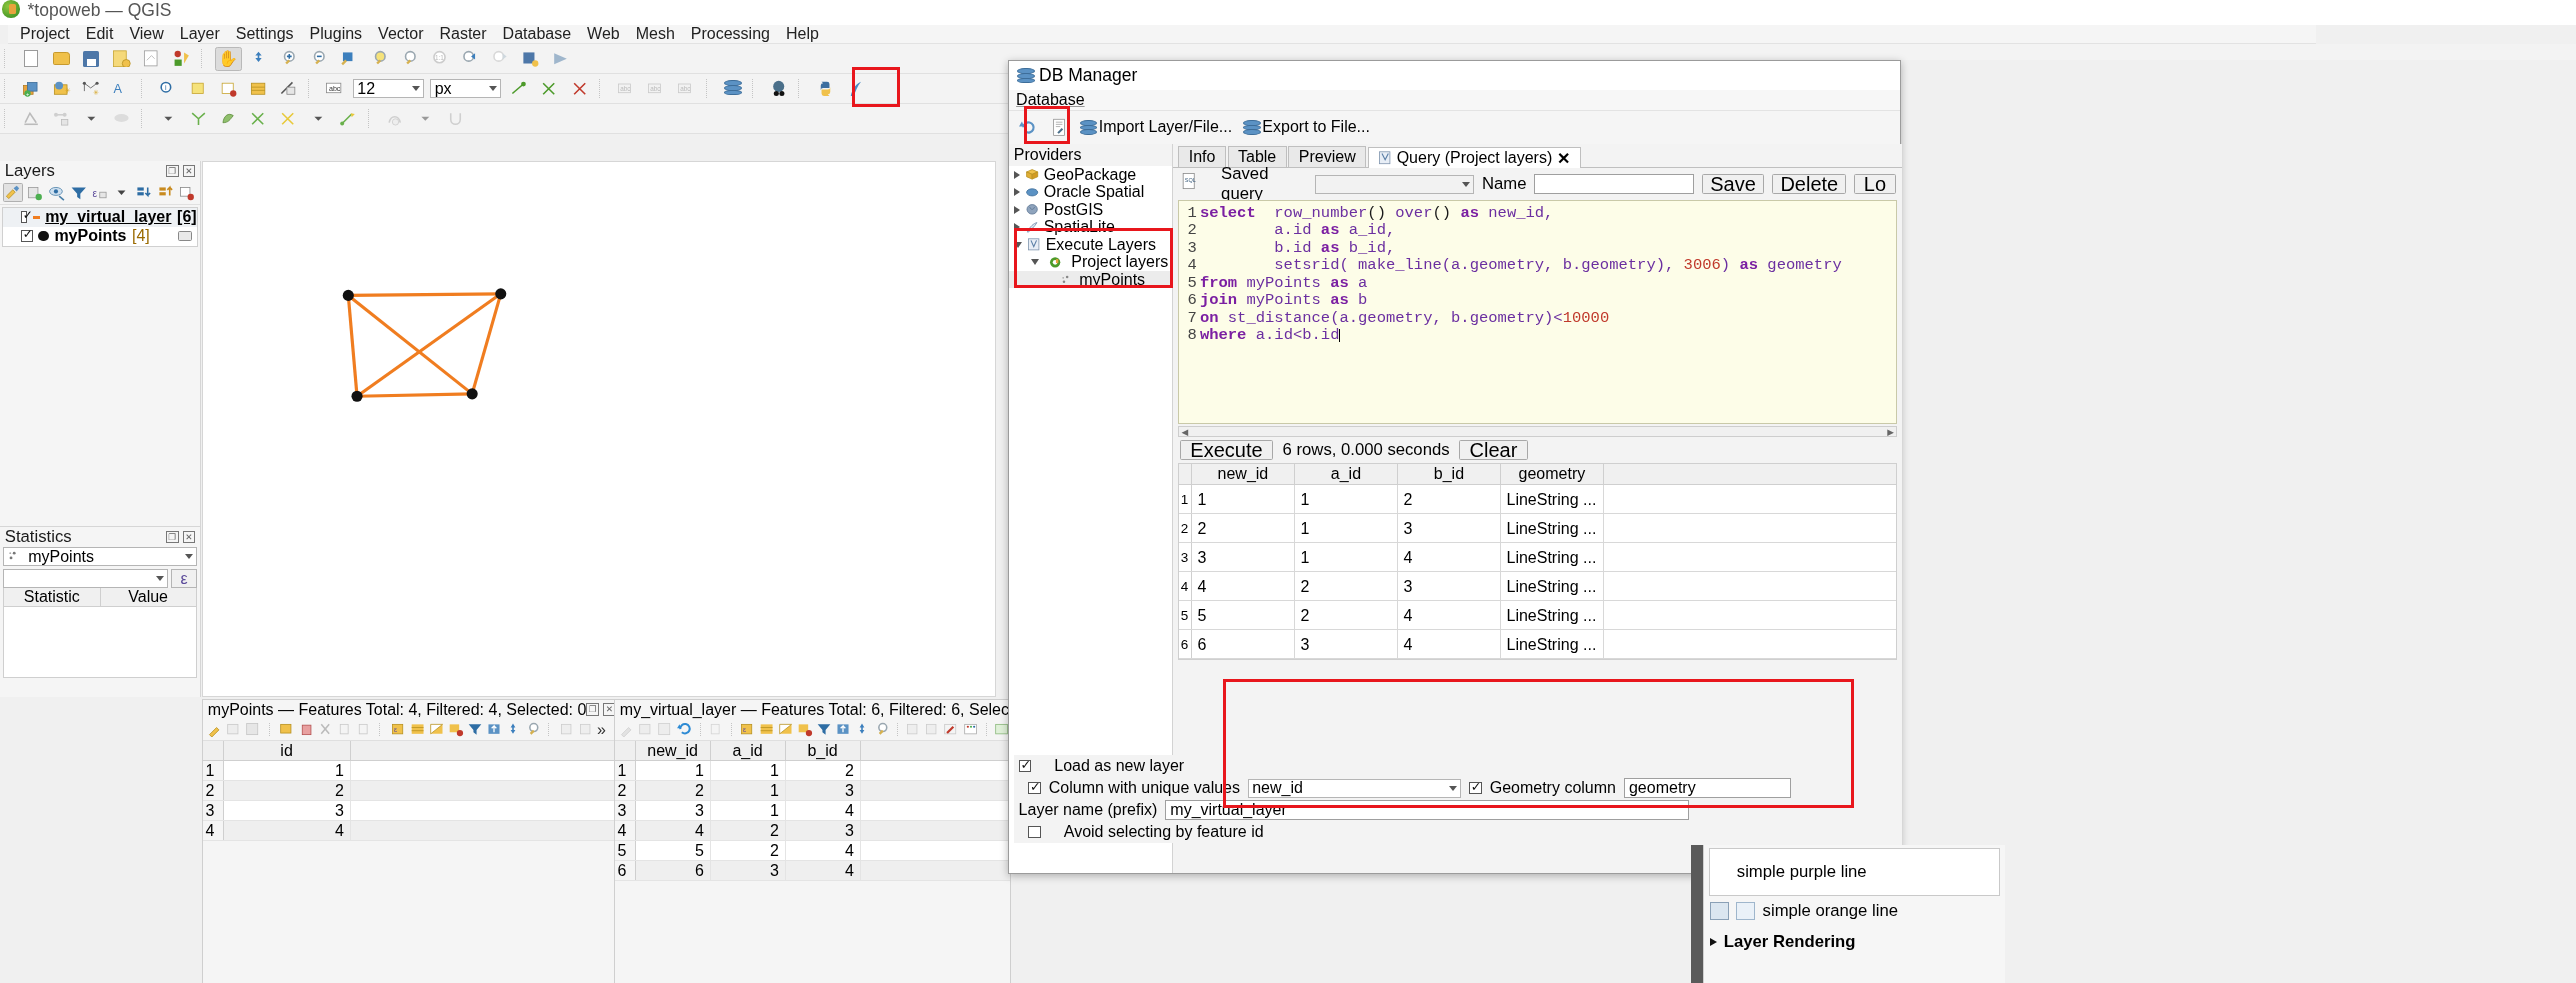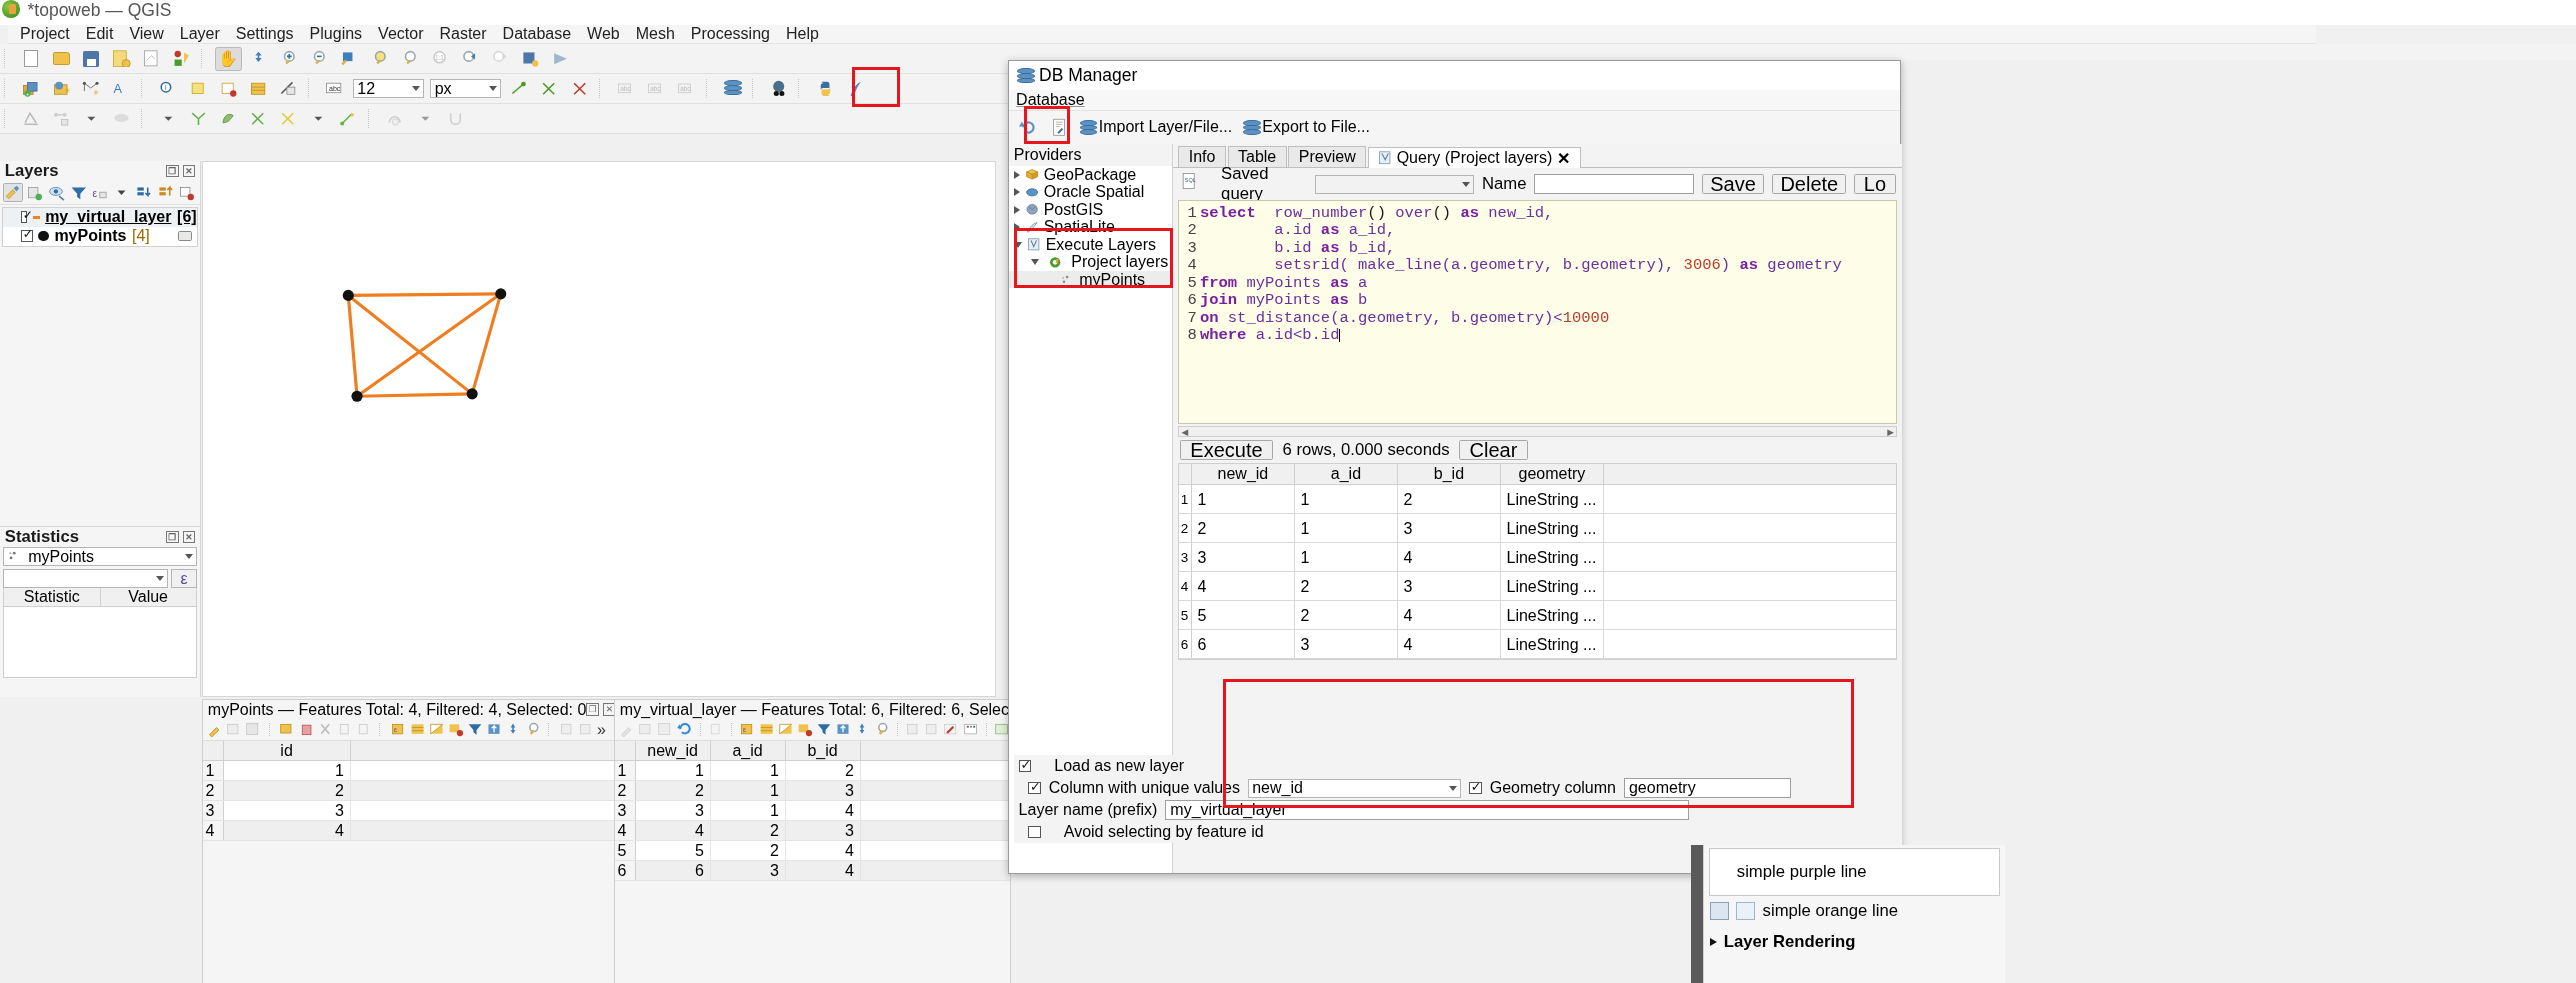--- a/index.html
+++ b/index.html
@@ -49,21 +49,21 @@
   .db-cyl i { position:absolute; left:0; width:17.5px; height:5.6px; background:#5b92c4;
       border:0.8px solid #3d6d99; border-radius:50%/60%; }
   .db-cyl i:nth-child(1){ top:0; }
   .db-cyl i:nth-child(2){ top:4.8px; }
   .db-cyl i:nth-child(3){ top:9.5px; }
 
   
   #layers-panel { left:0; top:161px; width:201px; height:365px; background:#f5f5f5;
       border-right:0.8px solid #d6d6d6; }
   .dock-title { height:20px; display:flex; align-items:center; padding:0 4.8px;
-      font-size:16.7px; color:#1a1a1a;font-weight:bold; }
+      font-size:16.7px; color:#1a1a1a; }
   .dock-btns { margin-left:auto; display:flex; gap:4px; color:#666; font-size:12px; }
   .dock-btn { width:12.7px;height:12.7px;border:0.8px solid #777; display:inline-flex;
       align-items:center;justify-content:center; font-size:8.7px; line-height:1; background:#f5f5f5;}
   .layers-toolbar { height:24px; display:flex; align-items:center; gap:2.4px; padding:0 3.2px;
       border-bottom:0.8px solid #e0e0e0;}
   .lt-btn { width:20.6px;height:19px; display:flex;align-items:center;justify-content:center;}
   .lt-btn.sel { background:#e2e2e2; border:0.8px solid #b0b0b0; border-radius:1.6px; }
   .layer-list { background:#fff; border:0.8px solid #d0d0d0; margin:1.6px 2.4px; height:40px; }
   .layer-row { height:19px; display:flex; align-items:center; padding-left:17.5px; gap:5.6px; font-size:16px;}
   .layer-row.sel { background:#eef1f4; }

